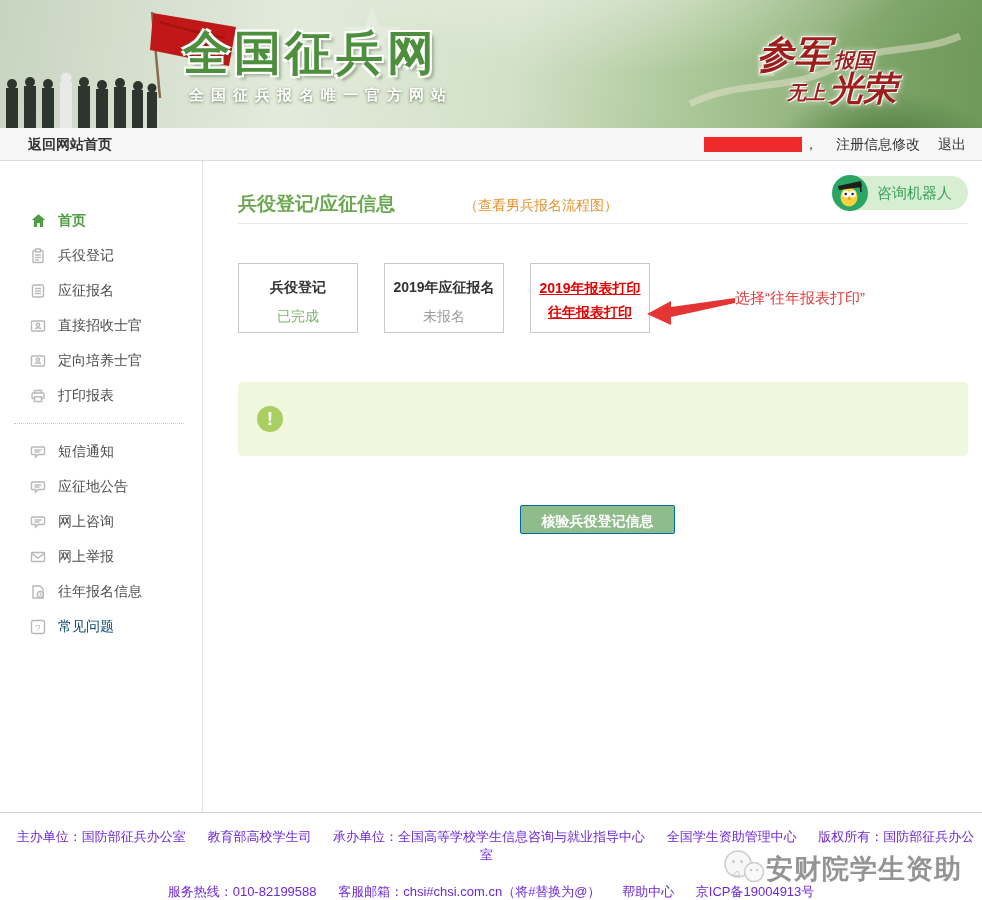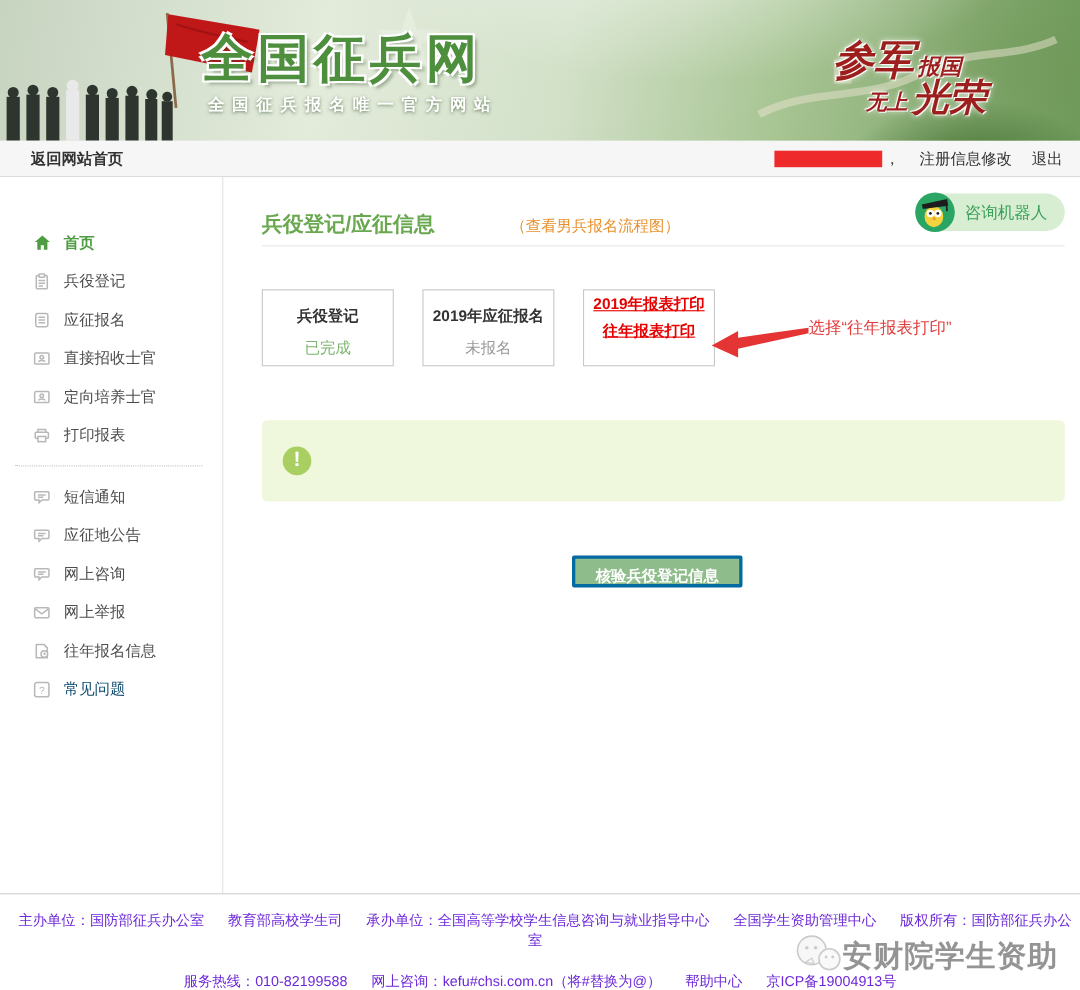--- a/index.html
+++ b/index.html
@@ -60,34 +60,34 @@
 
   .cards{position:absolute;left:34px;top:102px;display:flex;}
   .card{width:118px;height:68px;border:1px solid #c8c8c8;background:#fff;text-align:center;
     box-sizing:content-box;margin-right:26px;}
   .card-title{margin-top:15px;font-size:14px;font-weight:bold;color:#333;}
   .card-status{margin-top:11px;font-size:14px;}
   .status-done{color:#7cb56f;}
   .status-pending{color:#999;}
   .card-link{display:block;margin-top:0;font-size:14px;font-weight:bold;color:#e60000;
     text-decoration:underline;cursor:pointer;line-height:24px;}
-  .card.print .card-link:first-child{text-decoration:underline;}
+  .card.print .card-link:first-child{margin-top:12px;text-decoration:underline;}
 
   .arrow-svg{position:absolute;left:441px;top:136px;}
   .annotation{position:absolute;left:531px;top:128px;font-size:15px;color:#e23c3c;}
 
   .notice{position:absolute;left:34px;right:14px;top:221px;height:74px;background:#eff7dd;
     border-radius:5px;}
   .notice-icon{position:absolute;left:19px;top:24px;width:26px;height:26px;border-radius:50%;
     background:#a9cf62;color:#fff;font-size:19px;font-weight:bold;text-align:center;line-height:26px;}
   .notice-text{margin:0 24px 0 62px;padding-top:9px;font-size:14px;font-weight:600;color:#3c3c3c;
     line-height:29px;}
 
   .verify-btn{position:absolute;left:316px;top:344px;width:155px;height:29px;background:#8fbc8b;
-    border:3px solid #0369a1;border-radius:2px;color:#fff;font-size:14px;font-weight:bold;
+    border:1px solid #0369a1;border-radius:2px;color:#fff;font-size:14px;font-weight:bold;
     text-align:center;line-height:29px;cursor:pointer;font-family:inherit;}
 
   
   .footer{position:absolute;left:0;bottom:0;width:982px;height:87px;border-top:1px solid #cfcfcf;
     background:#fff;text-align:center;color:#6d28d9;font-size:13px;}
   .footer-line1{margin-top:15px;}
   .footer-line2{margin-top:19px;}
   .footer span{margin:0 9px;}
   .footer .f-link{cursor:pointer;}
 
@@ -333,21 +333,21 @@
   <footer class="footer">
     <div class="footer-line1">
       <span>主办单位：国防部征兵办公室</span>
       <span>教育部高校学生司</span>
       <span>承办单位：全国高等学校学生信息咨询与就业指导中心</span>
       <span>全国学生资助管理中心</span>
       <span>版权所有：国防部征兵办公室</span>
     </div>
     <div class="footer-line2">
       <span>服务热线：010-82199588</span>
-      <span>网上咨询：kefu#chsi.com.cn（将#替换为@）</span>
+      <span>客服邮箱：chsi#chsi.com.cn（将#替换为@）</span>
       <span class="f-link">帮助中心</span>
       <span>京ICP备19004913号</span>
     </div>
   </footer>
 
   <div class="watermark">
     <svg width="44" height="38" viewBox="0 0 44 38" style="opacity:.8">
       <circle cx="16" cy="15" r="13" fill="#f4f4f4" stroke="#b9b9b9" stroke-width="1.5"></circle>
       <circle cx="11.5" cy="12.5" r="1.6" fill="#b9b9b9"></circle>
         <circle cx="19.5" cy="12.5" r="1.6" fill="#b9b9b9"></circle>

